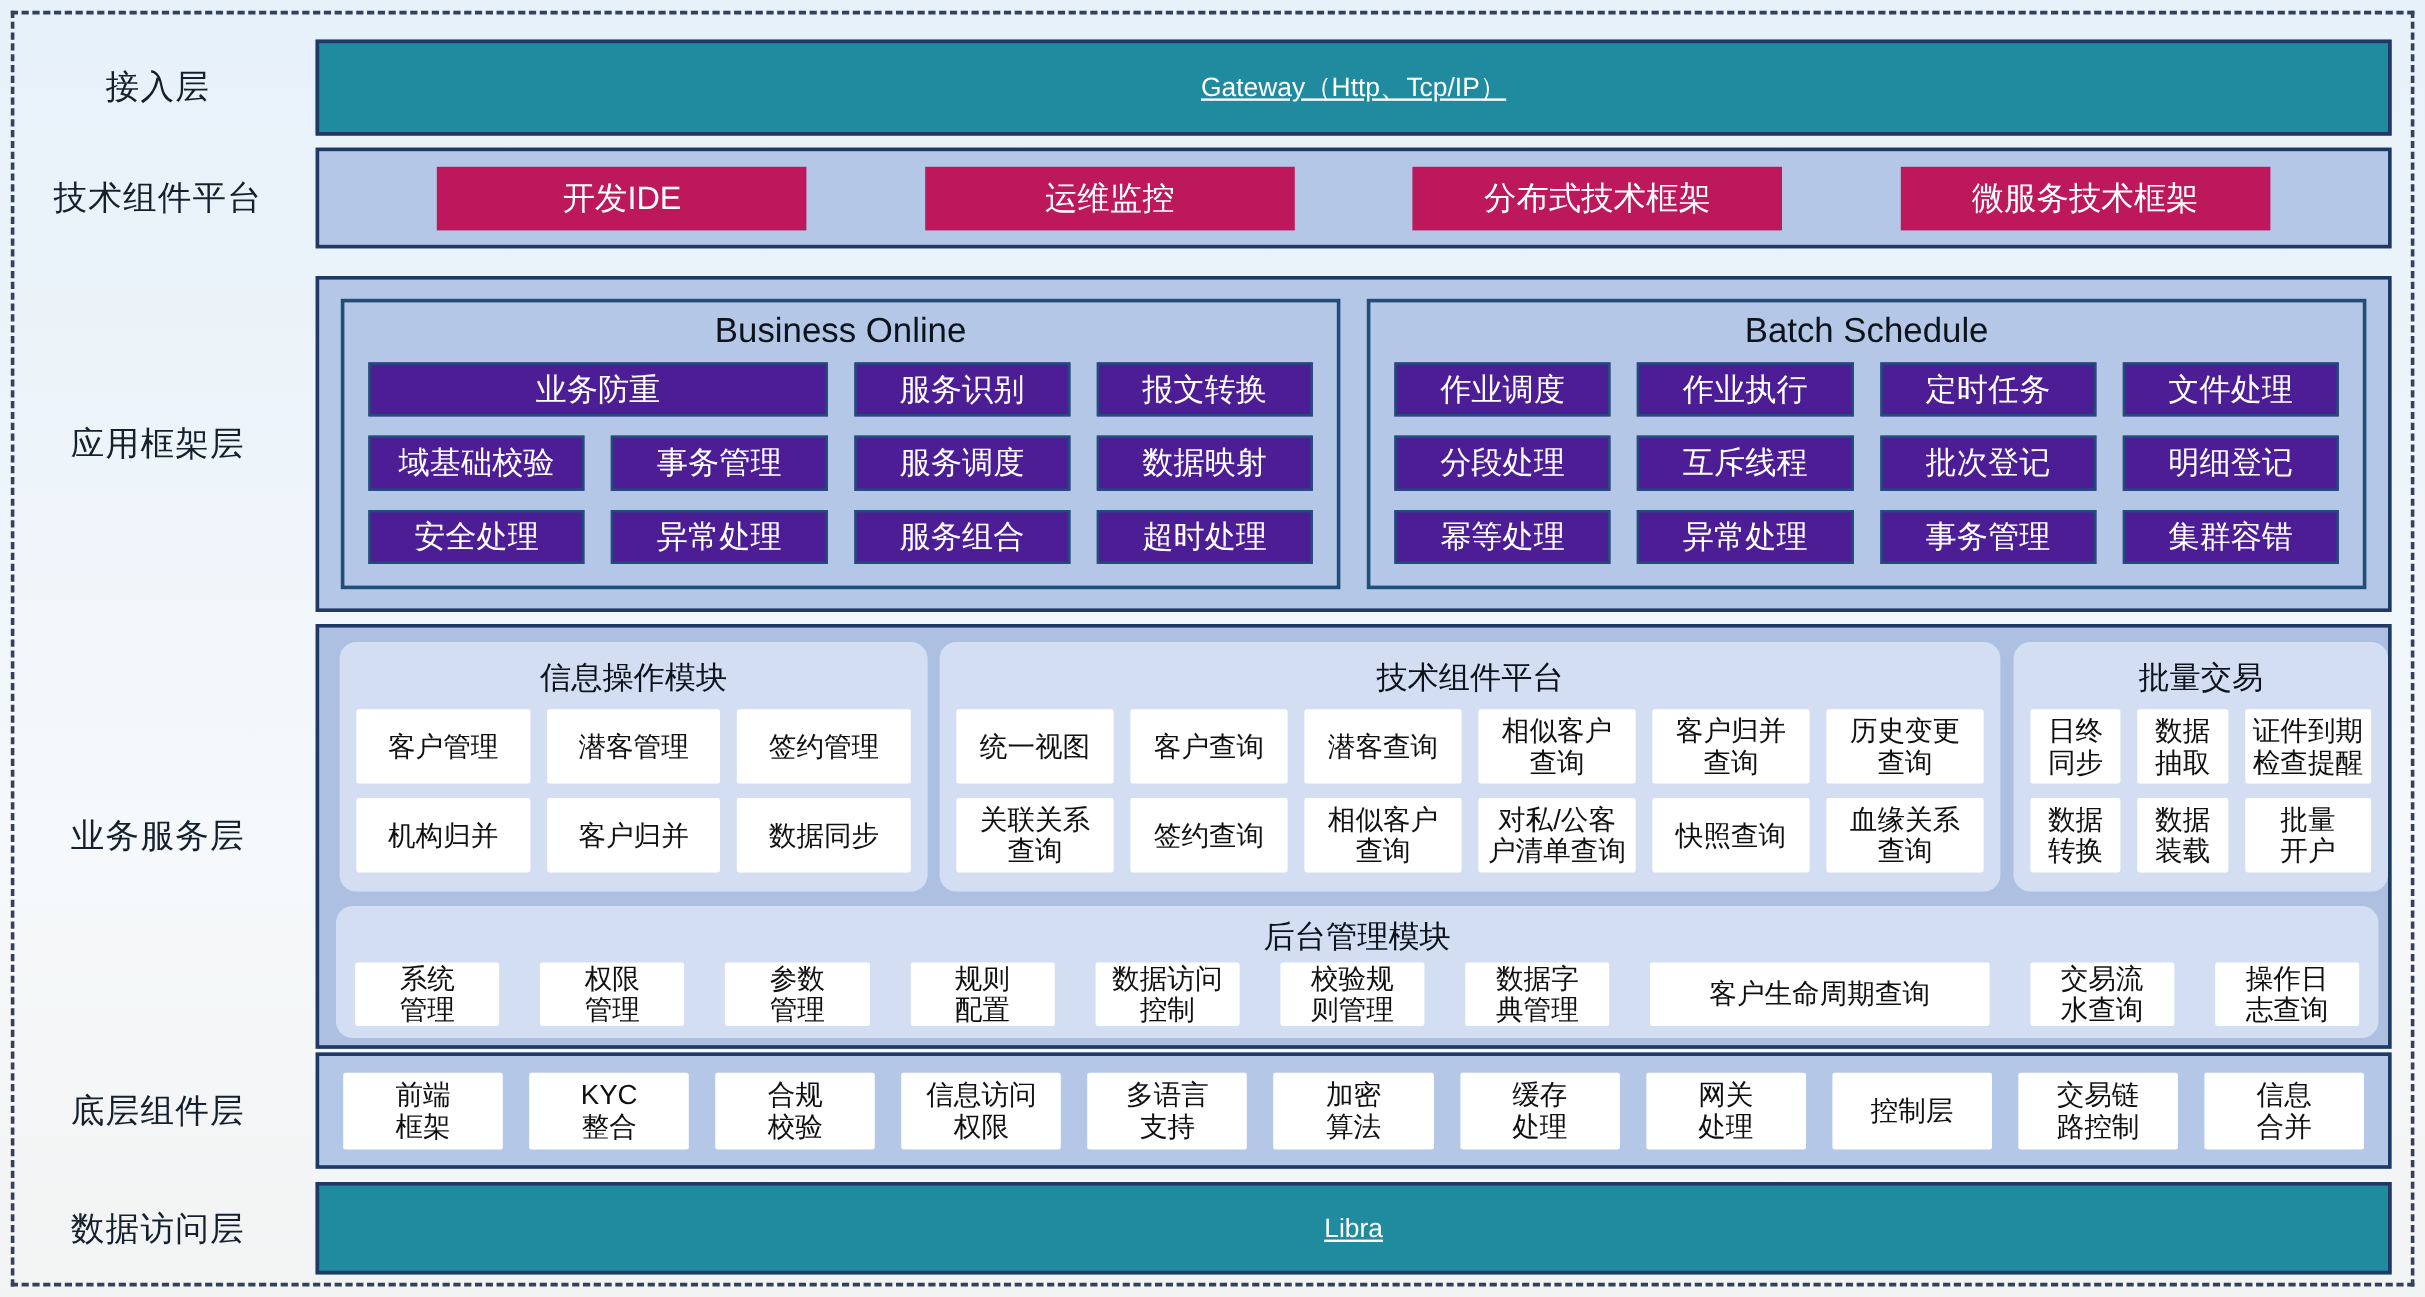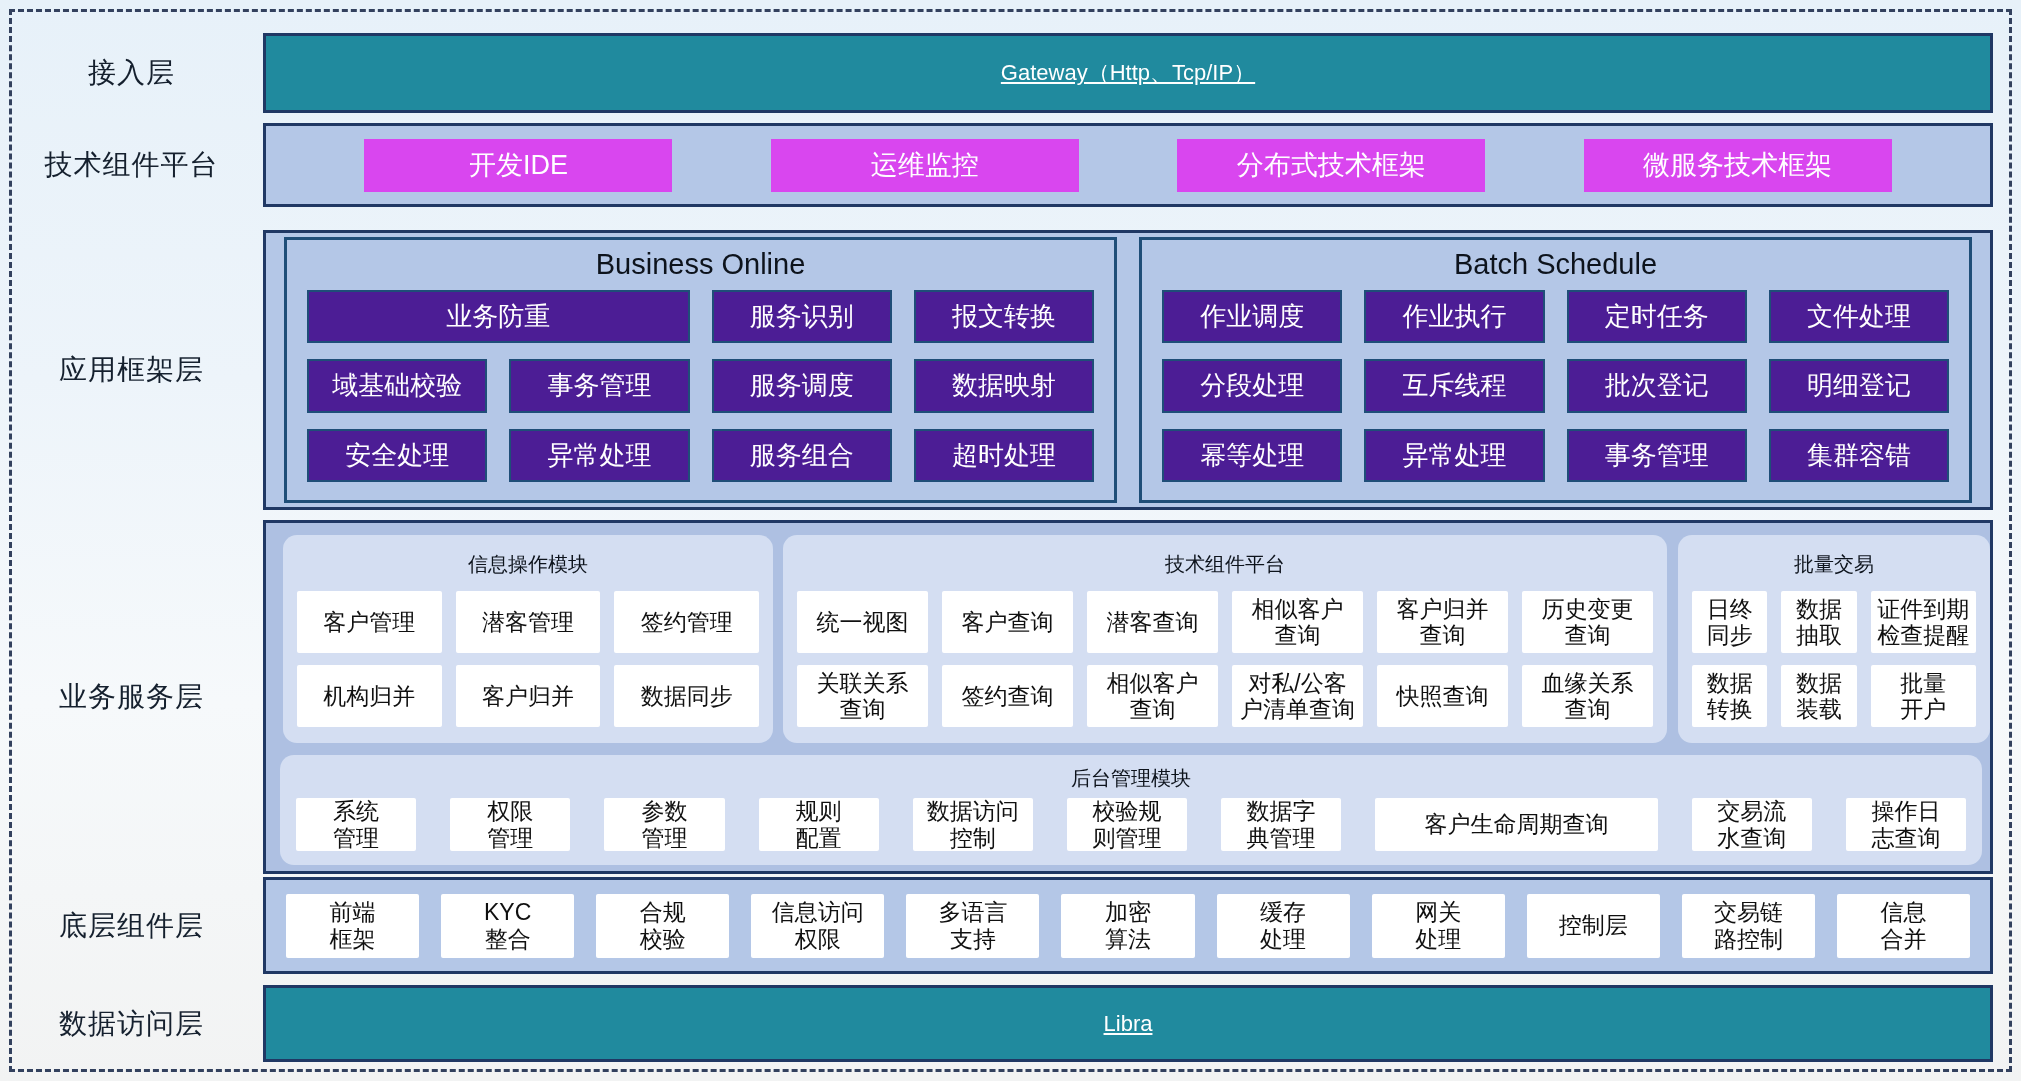--- a/index.html
+++ b/index.html
@@ -16,35 +16,35 @@
     font-size:28px;color:#15202e;letter-spacing:1px;
   }
   .row-content{position:absolute;left:263px;width:1730px;top:0;bottom:0;box-sizing:border-box;}
   .teal-bar{
     height:100%;background:#208a9e;border:3px solid #203864;box-sizing:border-box;
     display:flex;align-items:center;justify-content:center;color:#ffffff;font-size:22px;text-decoration:underline;
   }
   .band{height:100%;background:#b4c7e7;border:3px solid #203864;box-sizing:border-box;}
   .tech-band{display:flex;align-items:center;justify-content:space-evenly;}
   .navy-btn{
-    width:308px;height:53px;background:#d946ef;color:#fff;
+    width:308px;height:53px;background:#be185d;color:#fff;
     display:flex;align-items:center;justify-content:center;font-size:27px;
   }
-  .fw-band{display:flex;gap:22px;padding:4px 18px;}
+  .fw-band{display:flex;gap:22px;padding:16px 18px;}
   .fw-panel{flex:1;border:3px solid #1f4e78;display:flex;flex-direction:column;box-sizing:border-box;}
   .fw-title{height:48px;display:flex;align-items:center;justify-content:center;font-size:29px;color:#0d131c;}
   .fw-grid{flex:1;display:grid;grid-template-columns:repeat(4,1fr);gap:16px 22px;padding:2px 20px 18px;}
   .blue-btn{
     background:#4c1d95;border:2px solid #1f4e78;color:#fff;
     display:flex;align-items:center;justify-content:center;font-size:26px;box-sizing:border-box;
   }
   .span2{grid-column:span 2;}
   .svc-band{position:relative;background:#aec0e2;}
   .module{position:absolute;background:#d4def2;border-radius:14px;display:flex;flex-direction:column;box-sizing:border-box;}
-  .module-title{height:42px;display:flex;align-items:center;justify-content:center;font-size:20px;color:#0d131c;padding-top:8px;}
+  .module-title{height:42px;display:flex;align-items:center;justify-content:center;font-size:26px;color:#0d131c;padding-top:8px;}
   .module-grid{flex:1;display:grid;gap:12px 14px;padding:6px 14px 16px;}
   .cols3{grid-template-columns:repeat(3,1fr);}
   .cols6{grid-template-columns:repeat(6,1fr);}
   .cols3w{grid-template-columns:1fr 1fr 1.4fr;}
   .white-box{
     background:#fff;border-radius:2px;color:#101010;
     display:flex;align-items:center;justify-content:center;text-align:center;
     font-size:23px;line-height:1.15;white-space:pre-line;
   }
   #module-info{left:17px;top:12px;width:490px;height:208px;}

